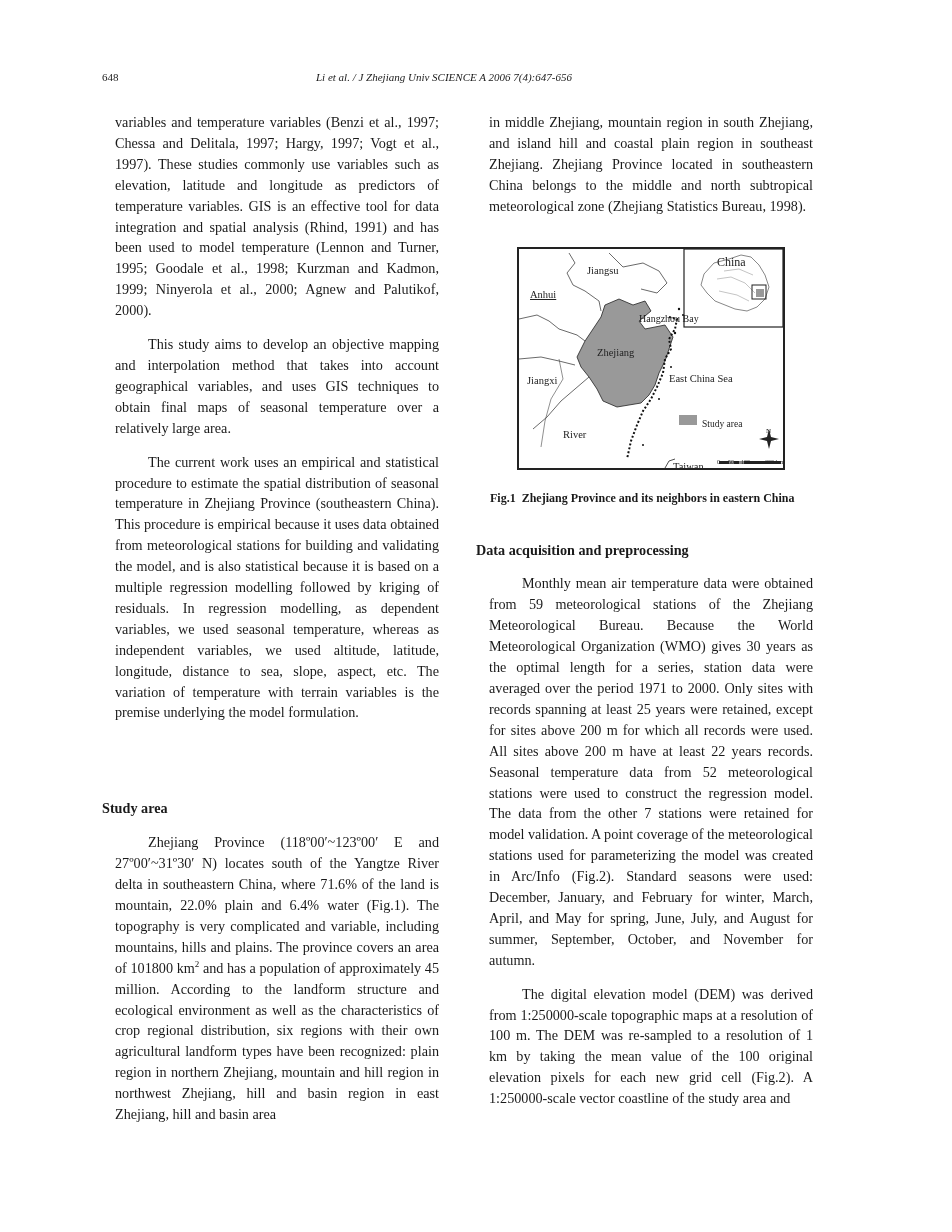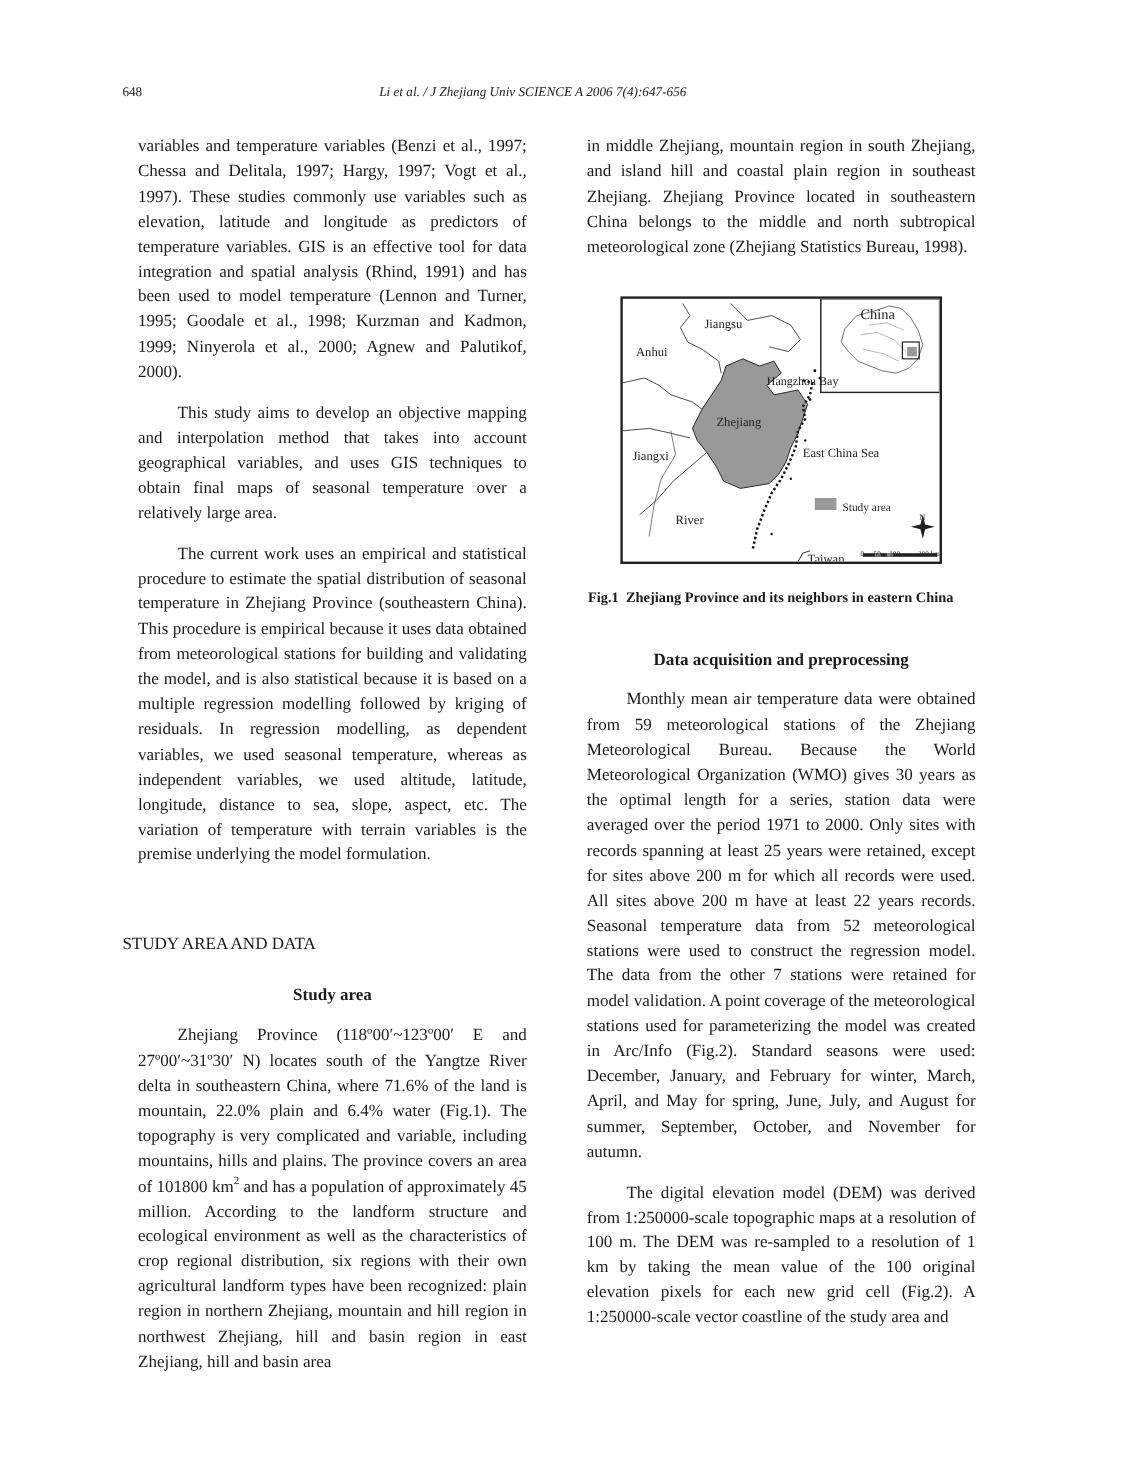--- a/index.html
+++ b/index.html
@@ -8,21 +8,21 @@
   .header { position: absolute; top: 71px; left: 102px; width: 724px; height: 18px;
             font-size: 11px; }
   .header .pg { position: absolute; left: 0; top: 0; }
   .header .run { position: absolute; left: 214px; top: 0; font-style: italic; }
   .col { position: absolute; top: 99px; width: 350px; font-size: 14.2px; line-height: 20.9px; }
   .col.left { left: 102px; }
   .col.right { left: 476px; }
   p { margin: 13px; text-align: justify; }
   p.ind { text-indent: 33px; }
   .sect { margin: 0; font-weight: normal; font-size: 14.2px; }
-  .subsect { margin: 0; font-weight: bold; font-size: 14.2px; text-align: center; }
+  .subsect { margin: 0; font-weight: bold; font-size: 14.2px; }
   .gap { height: 41px; }
   .gap2 { height: 21px; }
   sup { font-size: 9px; line-height: 0; vertical-align: 6px; }
   
   .figure { position: relative; width: 268px; height: 223px; border: 2px solid #222;
             margin: 30px 0 0 41px; box-sizing: border-box; background: #fff; overflow: hidden; }
   .figure svg { position: absolute; left: 0; top: 0; }
   .lbl { position: absolute; font-size: 10.5px; color: #222; white-space: nowrap; }
   .caption { margin: 20px 0 0 14px; font-weight: bold; font-size: 12px; line-height: 16px; }
   .caption .num { margin-right: 6px; }
@@ -33,21 +33,20 @@
 <div class="header">
   <span class="pg">648</span>
   <span class="run">Li et al. / J Zhejiang Univ SCIENCE A   2006 7(4):647-656</span>
 </div>
 
 <div class="col left">
   <p>variables and temperature variables (Benzi et al., 1997; Chessa and Delitala, 1997; Hargy, 1997; Vogt et al., 1997). These studies commonly use variables such as elevation, latitude and longitude as predictors of temperature variables. GIS is an effective tool for data integration and spatial analysis (Rhind, 1991) and has been used to model temperature (Lennon and Turner, 1995; Goodale et al., 1998; Kurzman and Kadmon, 1999; Ninyerola et al., 2000; Agnew and Palutikof, 2000).</p>
   <p class="ind">This study aims to develop an objective mapping and interpolation method that takes into account geographical variables, and uses GIS techniques to obtain final maps of seasonal temperature over a relatively large area.</p>
   <p class="ind">The current work uses an empirical and statistical procedure to estimate the spatial distribution of seasonal temperature in Zhejiang Province (southeastern China). This procedure is empirical because it uses data obtained from meteorological stations for building and validating the model, and is also statistical because it is based on a multiple regression modelling followed by kriging of residuals. In regression modelling, as dependent variables, we used seasonal temperature, whereas as independent variables, we used altitude, latitude, longitude, distance to sea, slope, aspect, etc. The variation of temperature with terrain variables is the premise underlying the model formulation.</p>
   <div class="gap"></div>
-  <h2 class="sect">STUDY AREA AND DATA</h2>
   <div class="gap2"></div>
   <h3 class="subsect">Study area</h3>
   <p class="ind"><span>Zhejiang Province (118º00′~123º00′ E and 27º00′~31º30′ N) locates south of the Yangtze River delta in southeastern China, where 71.6% of the land is mountain, 22.0% plain and 6.4% water (Fig.1). The topography is very complicated and variable, including mountains, hills and plains. The province covers an area of 101800 km</span><sup>2</sup><span> and has a population of approximately 45 million. According to the landform structure and ecological environment as well as the characteristics of crop regional distribution, six regions with their own agricultural landform types have been recognized: plain region in northern Zhejiang, mountain and hill region in northwest Zhejiang, hill and basin region in east Zhejiang, hill and basin area</span></p>
 </div>
 
 <div class="col right">
   <p>in middle Zhejiang, mountain region in south Zhejiang, and island hill and coastal plain region in southeast Zhejiang. Zhejiang Province located in southeastern China belongs to the middle and north subtropical meteorological zone (Zhejiang Statistics Bureau, 1998).</p>
 
   <div class="figure">
     <svg width="264" height="219" viewBox="0 0 264 219">
@@ -80,21 +79,21 @@
 
       <path d="M250,180 L252,188 L260,190 L252,192 L250,200 L248,192 L240,190 L248,188 Z" fill="#222"></path>
 
       <rect x="200" y="212" width="62" height="3" fill="#222"></rect>
       <rect x="210" y="212" width="5" height="3" fill="#888"></rect>
       <rect x="220" y="212" width="5" height="3" fill="#888"></rect>
 
       <path d="M146,219 L150,212 L156,210" fill="none" stroke="#222" stroke-width="0.8"></path>
     </svg>
     <span class="lbl" style="left:68px;top:12px;">Jiangsu</span>
-    <span class="lbl" style="left:11px;top:36px;">Anhui</span>
+    <span class="lbl" style="left:11px;top:36px;text-decoration:underline;">Anhui</span>
     <span class="lbl" style="left:120px;top:60px;font-size:10px;">Hangzhou Bay</span>
     <span class="lbl" style="left:78px;top:94px;">Zhejiang</span>
     <span class="lbl" style="left:8px;top:122px;">Jiangxi</span>
     <span class="lbl" style="left:150px;top:120px;">East China Sea</span>
     <span class="lbl" style="left:44px;top:176px;">River</span>
     <span class="lbl" style="left:154px;top:208px;">Taiwan</span>
     <span class="lbl" style="left:198px;top:3px;font-size:12px;">China</span>
     <span class="lbl" style="left:183px;top:165px;font-size:9.5px;">Study area</span>
     <span class="lbl" style="left:247px;top:172px;font-size:7px;">N</span>
     <span class="lbl" style="left:198px;top:203px;font-size:6px;">0</span>

